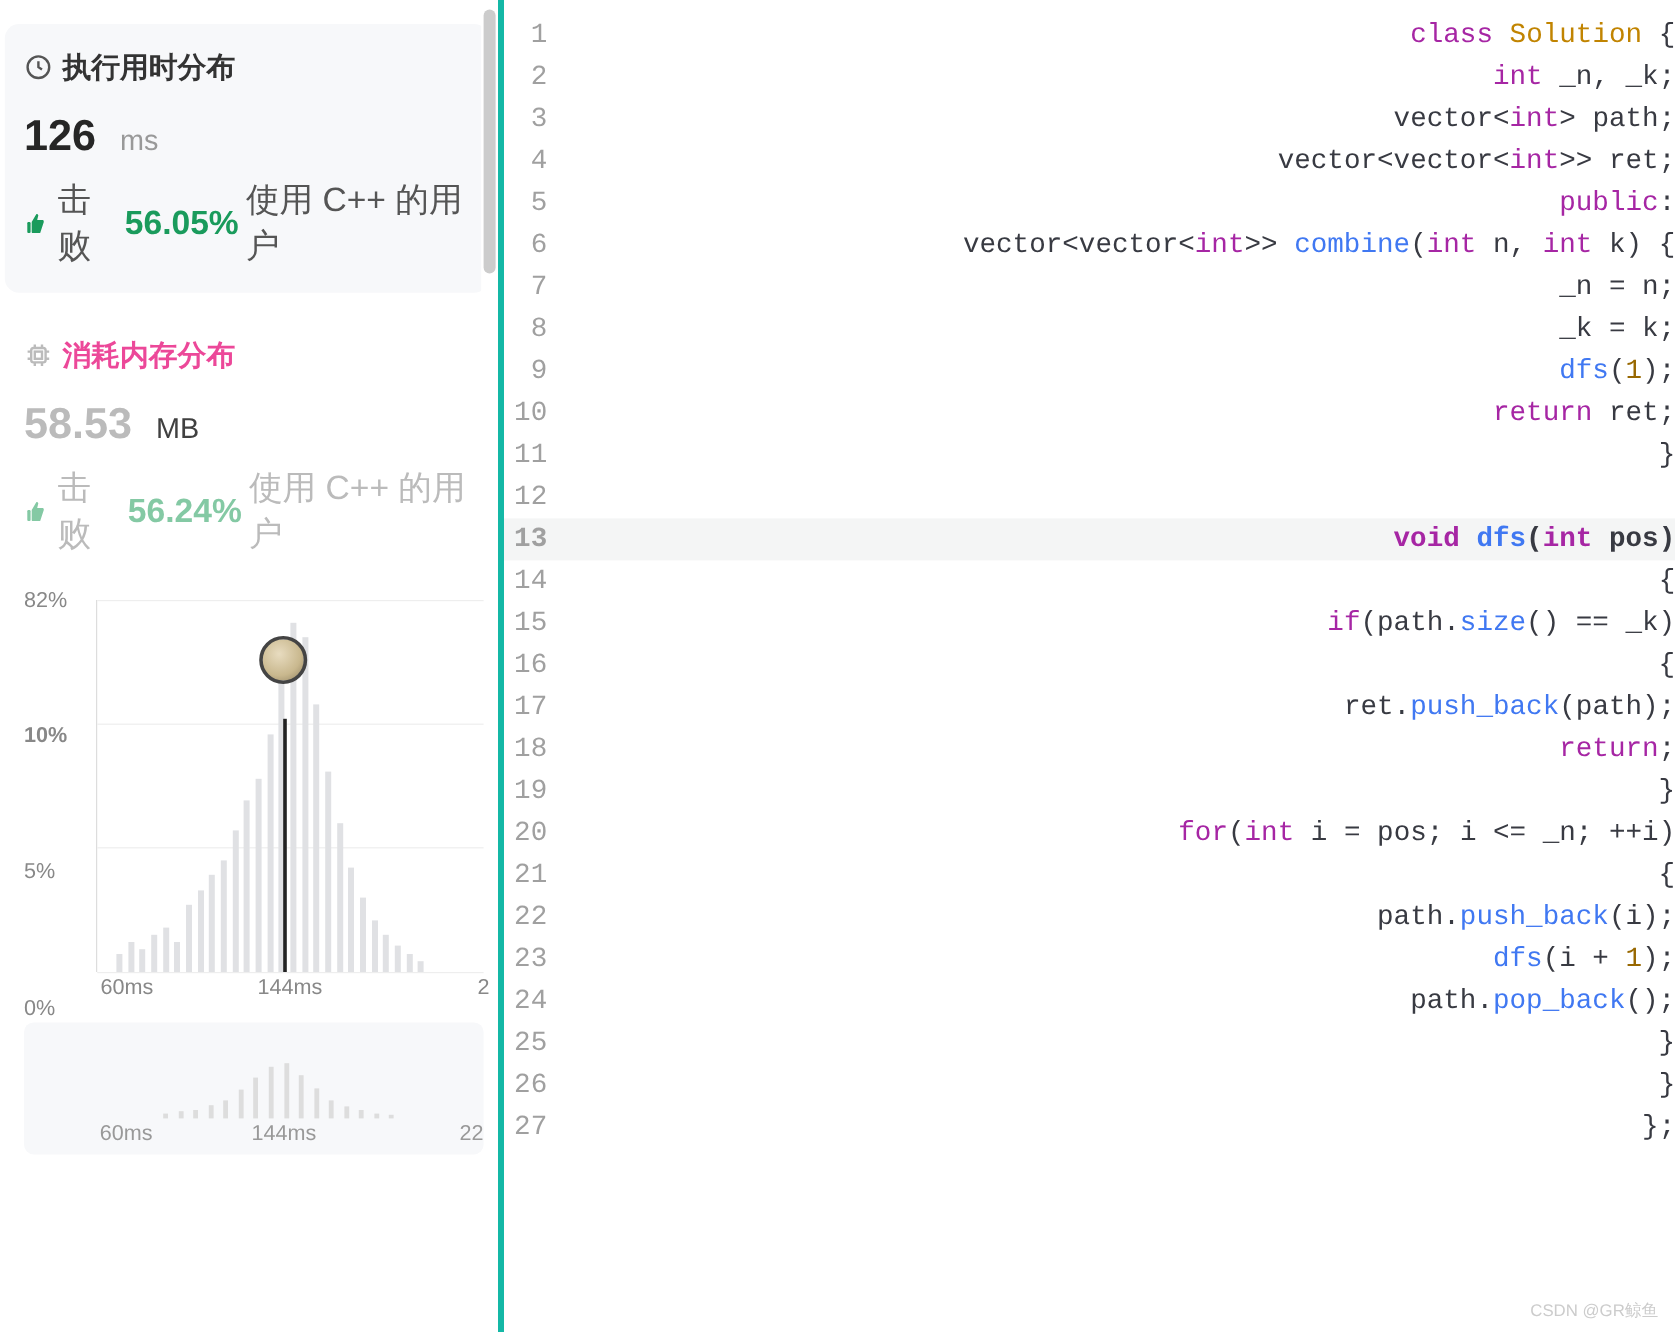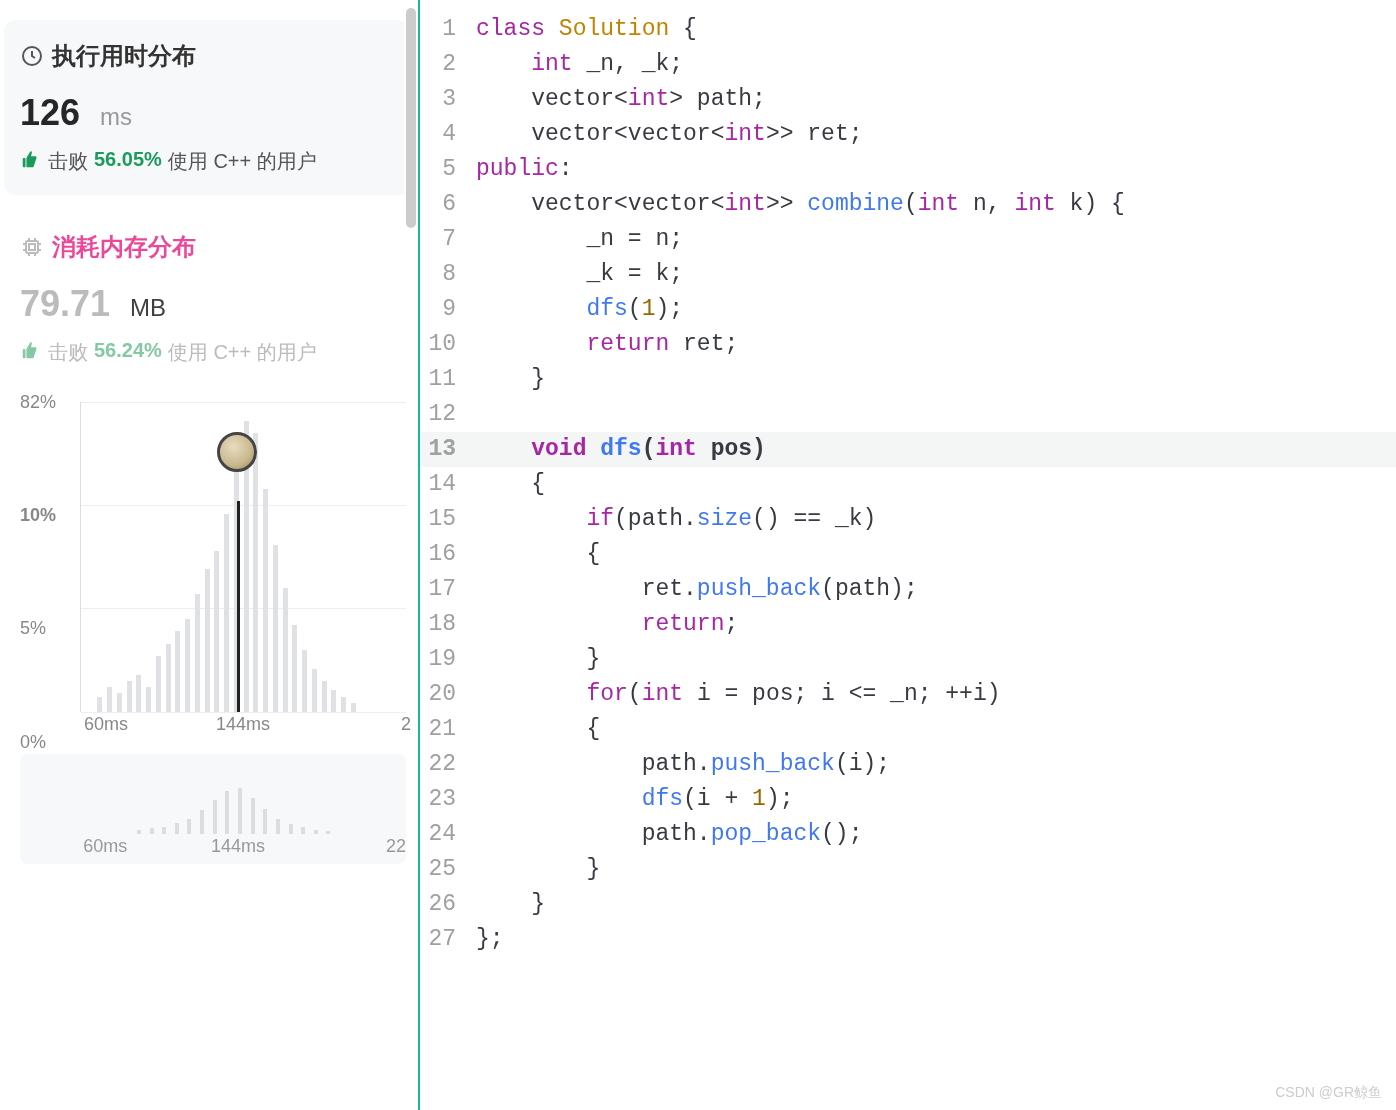--- a/index.html
+++ b/index.html
@@ -8,21 +8,21 @@
       background: #ffffff;
       display: flex;
       width: 1396px;
       height: 1110px;
       overflow: hidden;
     }
     .left-panel {
       width: 420px;
       padding: 20px 12px 0 20px;
       background: #fff;
-      border-right: 2px solid #14b8a6;
+      border-right: 5px solid #14b8a6;
       position: relative;
     }
     .section {
       margin-bottom: 36px;
     }
     .section.active {
       background: #f7f8fa;
       border-radius: 12px;
       padding: 20px 16px;
       margin-left: -16px;
@@ -51,23 +51,23 @@
       color: #262626;
     }
     .section.inactive .metric-value { color: #bbb; }
     .metric-unit {
       font-size: 24px;
       color: #999;
     }
     .section.inactive .metric-unit { color: #404040; }
     .beat-row {
       display: flex;
-      align-items: flex-start;
+      align-items: center;
       gap: 6px;
-      font-size: 20px;
+      font-size: 28px;
       color: #555;
     }
     .section.inactive .beat-row { color: #bbb; }
     .clap-icon {
       width: 22px; height: 22px;
       display: inline-flex;
     }
     .pct { font-weight: 600; color: #1a9b5c; }
     .section.inactive .pct { color: #84c9a4; }
     .chart-area {
@@ -175,21 +175,21 @@
     }
     .code-line.hl { background: #f4f5f5; font-weight: bold; }
     .lineno {
       width: 56px;
       text-align: right;
       padding-right: 20px;
       color: #a0a0a0;
       user-select: none;
       flex-shrink: 0;
     }
-    .code-content { flex: 1; color: #383a42; }
+    .code-content { flex: 1; color: #383a42; text-align: right; }
     .k-keyword { color: #a626a4; }
     .k-type { color: #a626a4; }
     .k-class { color: #c18401; }
     .k-func { color: #4078f2; }
     .k-num { color: #986801; }
     .k-public { color: #a626a4; }
     .watermark {
       position: fixed;
       right: 14px; bottom: 8px;
       font-size: 14px;
@@ -233,21 +233,21 @@
   <div class="section inactive">
     <div class="section-header">
       <svg class="icon-svg" viewBox="0 0 24 24" fill="none" stroke="#bbb" stroke-width="2">
           <rect x="6" y="6" width="12" height="12" rx="2"></rect>
           <rect x="9" y="9" width="6" height="6"></rect>
           <path d="M3 9h3M3 15h3M21 9h-3M21 15h-3M9 3v3M15 3v3M9 21v-3M15 21v-3"></path>
         </svg>
       <span>消耗内存分布</span>
     </div>
     <div class="metric-row">
-      <span class="metric-value">79.71</span>
+      <span class="metric-value">58.53</span>
       <span class="metric-unit">MB</span>
     </div>
     <div class="beat-row">
       <span class="clap-icon">
         <svg viewBox="0 0 24 24" fill="#84c9a4">
             <path d="M7 11l4-7c1-1 2 0 2 1l-1 4h5c1 0 1 1 1 2l-3 9c0 1-1 1-1 1H8c-1 0-1-1-1-1v-9z"></path>
             <rect x="3" y="11" width="3" height="10" rx="1"></rect>
           </svg>
       </span>
       <span>击败</span>

